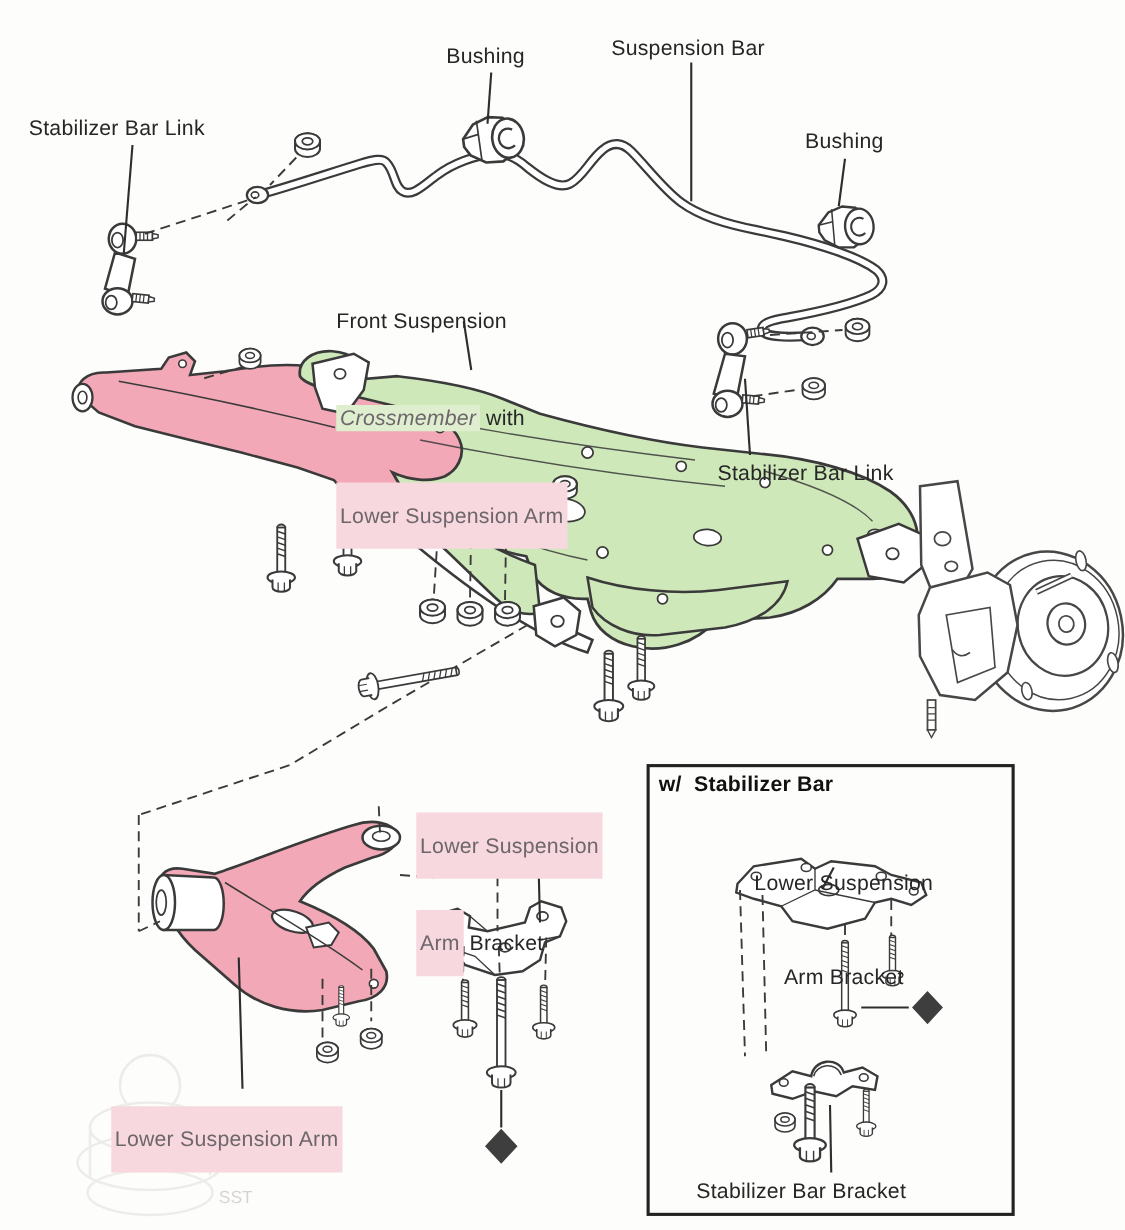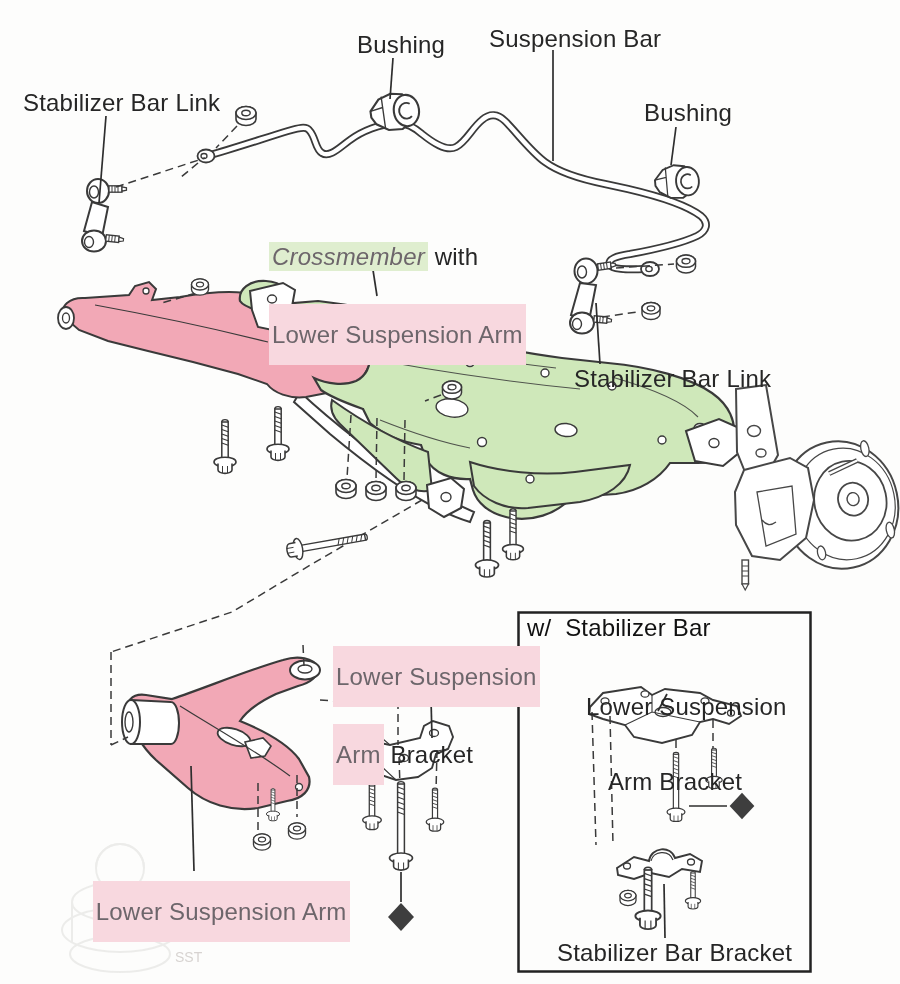--- a/index.html
+++ b/index.html
@@ -1,21 +1,21 @@
 <!DOCTYPE html>
 <html style="--paper: #fdfdfc; --line: #3a3a3a; --label_text: #262626; --highlight_text: #6d666b; --crossmember_fill: #cfe8ba; --arm_fill: #f2a8b6; --highlight_green: #dfeecf; --highlight_pink: #f8d8df; --diamond: #3e3e3e; --inset_border: #222222;"><head>
 <meta charset="utf-8">
 <style>
   html,body{margin:0;padding:0;background:#fff;}
   .stage{position:relative;width:900px;height:984px;background:var(--paper,#fdfdfc);
          font-family:"Liberation Sans",sans-serif;overflow:hidden;}
   .stage svg{position:absolute;left:0;top:0;}
-  .lbl{position:absolute;font-size:24px;line-height:26px;color:var(--label_text,#262626);
+  .lbl{position:absolute;font-size:17px;line-height:26px;color:var(--label_text,#262626);
        white-space:pre;letter-spacing:.2px;}
-  .lbl.bold{font-weight:normal;color:#111;}
+  .lbl.bold{font-weight:bold;color:#111;}
   .lbl.center{text-align:center;}
   .hl-green{background:var(--highlight_green,#dfeecf);color:var(--highlight_text,#6d666b);padding:1px 3px;font-style:italic;}
   .hl-pink{background:var(--highlight_pink,#f8d8df);color:var(--highlight_text,#6d666b);padding:17px 3px;}
   
   .ln{stroke:var(--line,#3a3a3a);}
   .fill-green{fill:var(--crossmember_fill,#cfe8ba);}
   .fill-pink{fill:var(--arm_fill,#f2a8b6);}
   .fill-diamond{fill:var(--diamond,#3e3e3e);}
 </style>
 </head>
@@ -275,20 +275,21 @@
   <use href="#diamond" transform="translate(401,917)"></use>
   <use href="#diamond" transform="translate(742,806) scale(0.95)"></use>
 </svg>
 
 <div class="lbl" style="left:357px;top:32px">Bushing</div>
 <div class="lbl" style="left:489px;top:26px">Suspension Bar</div>
 <div class="lbl" style="left:23px;top:90px">Stabilizer Bar Link</div>
 <div class="lbl" style="left:644px;top:100px">Bushing</div>
 
 <div class="lbl" style="left:269px;top:192px">
+  <div><span>Front Suspension</span></div>
   <div><span class="hl-green">Crossmember</span><span> with</span></div>
   <div><span class="hl-pink">Lower Suspension Arm</span></div>
 </div>
 
 <div class="lbl" style="left:574px;top:366px">Stabilizer Bar Link</div>
 
 <div class="lbl" style="left:333px;top:612px">
   <div><span class="hl-pink">Lower Suspension</span></div>
   <div><span class="hl-pink">Arm</span><span> Bracket</span></div>
 </div>

